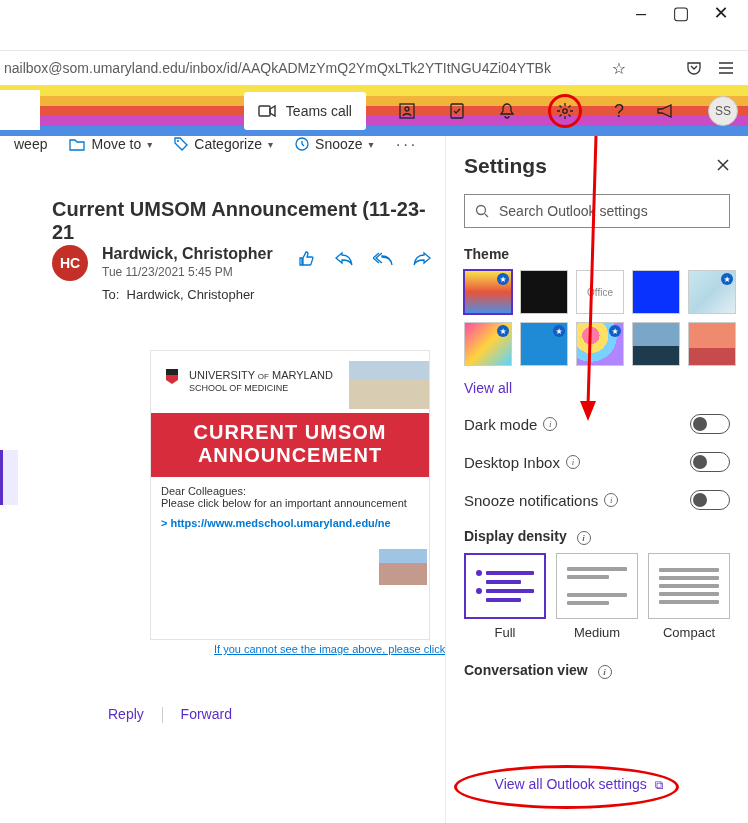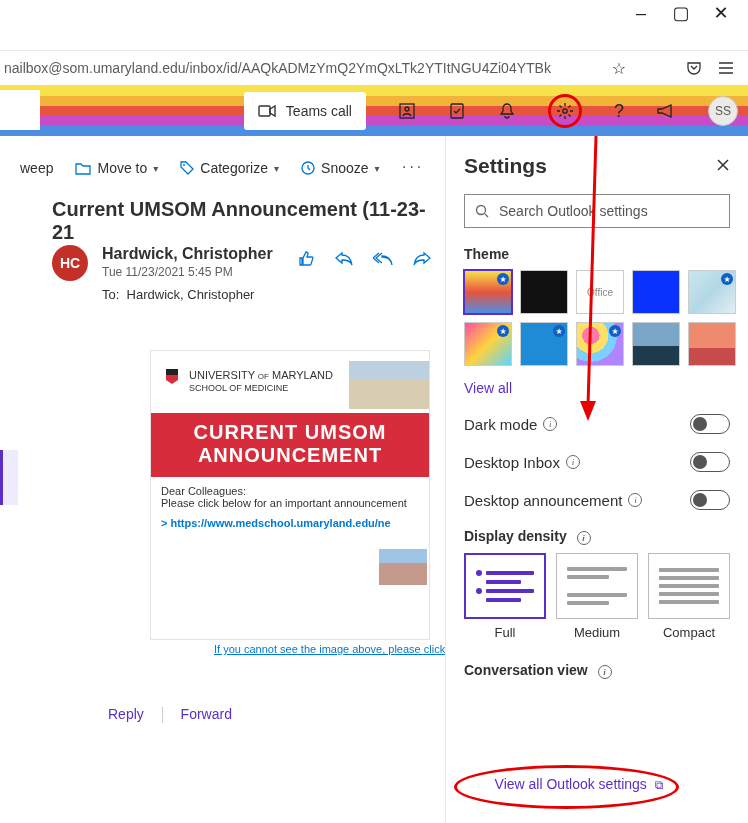--- a/index.html
+++ b/index.html
@@ -18,21 +18,21 @@
   .addrbar{position:absolute;top:50px;left:0;right:0;height:36px;display:flex;align-items:center;border-top:1px solid #e8e8e8;border-bottom:1px solid #d9d9d9;padding:0 14px 0 0;background:#fff;}
   .addrbar .url{flex:1;color:#5c5c5c;font-size:14px;white-space:nowrap;overflow:hidden;padding-left:4px;}
   .addrbar .ico{margin-left:16px;color:#222;}
   .banner{position:absolute;top:86px;left:0;right:0;height:50px;background:linear-gradient(180deg,#f7e24a 0 20%,#f1b33a 20% 40%,#e7543d 40% 60%,#c94bc5 60% 80%,#4d8ee4 80% 100%);}
   .banner .logo{position:absolute;left:0;top:4px;width:40px;height:40px;background:#fff;}
   .banner .right{position:absolute;right:10px;top:0;height:50px;display:flex;align-items:center;gap:32px;}
   .teams-call{background:#fff;height:38px;border-radius:3px;padding:0 14px;display:flex;align-items:center;gap:10px;font-size:14px;color:#333;}
   .heading-icon{color:#111;display:inline-flex;}
   .gear-ring{border:3px solid var(--redcircle);border-radius:50%;width:34px;height:34px;display:flex;align-items:center;justify-content:center;}
   .avatar-ss{width:30px;height:30px;border-radius:50%;background:#eceae8;border:1px solid #c8c6c4;font-size:12px;color:#555;display:flex;align-items:center;justify-content:center;}
-  .toolbar{position:absolute;top:136px;left:16px;right:var(--panel-w);height:40px;display:flex;align-items:flex-end;gap:22px;padding-left:4px;color:var(--text);font-size:14px;}
+  .toolbar{position:absolute;top:136px;left:10px;right:var(--panel-w);height:40px;display:flex;align-items:flex-start;gap:22px;padding-left:4px;color:var(--text);font-size:14px;}
   .toolbar .tbtn{display:flex;align-items:center;gap:6px;cursor:pointer;}
   .toolbar .chev{font-size:10px;color:#555;}
   .subject{position:absolute;top:198px;left:52px;right:var(--panel-w);font-size:20px;font-weight:700;}
   .leftcol{position:absolute;top:225px;left:0;width:18px;height:580px;}
   .leftcol .sel{position:absolute;top:225px;height:55px;left:0;width:18px;background:#efebff;border-left:3px solid var(--purple);}
   .hdr-block{position:absolute;top:245px;left:52px;right:var(--panel-w);display:flex;}
   .hc{width:36px;height:36px;border-radius:50%;background:#c43027;color:#fff;font-size:14px;display:flex;align-items:center;justify-content:center;font-weight:600;margin-right:14px;}
   .from-name{font-size:16px;font-weight:600;}
   .from-date{font-size:12px;color:var(--muted);margin-top:2px;}
   .to-line{font-size:13px;margin-top:8px;color:#333;}
@@ -318,21 +318,21 @@
     <span class="lbl">
         <span>Desktop Inbox</span>
         <span class="info-ico">i</span>
       </span>
     <span class="toggle">
         <span class="knob"></span>
       </span>
   </div>
   <div class="setting-row">
     <span class="lbl">
-        <span>Desktop announcement</span>
+        <span>Snooze notifications</span>
         <span class="info-ico">i</span>
       </span>
     <span class="toggle">
         <span class="knob"></span>
       </span>
   </div>
 
   <div class="sec-label" style="margin-top:12px">
     <span>Display density</span>
     <span class="info-ico" style="margin-left:6px">i</span>

